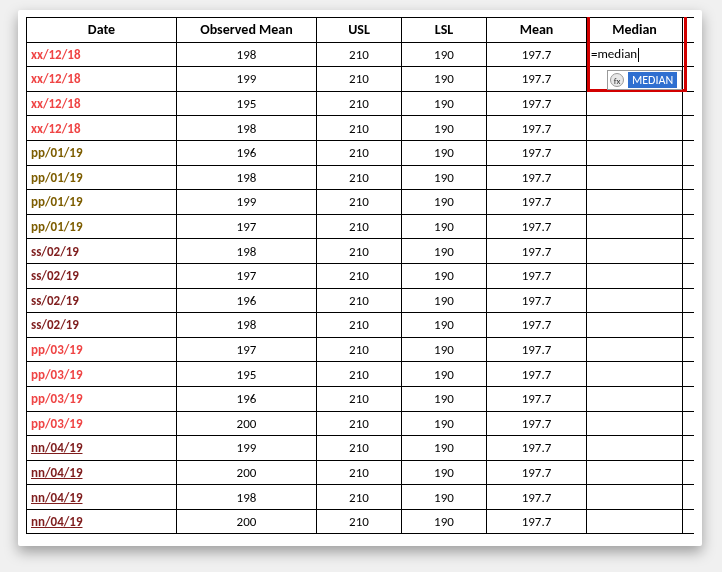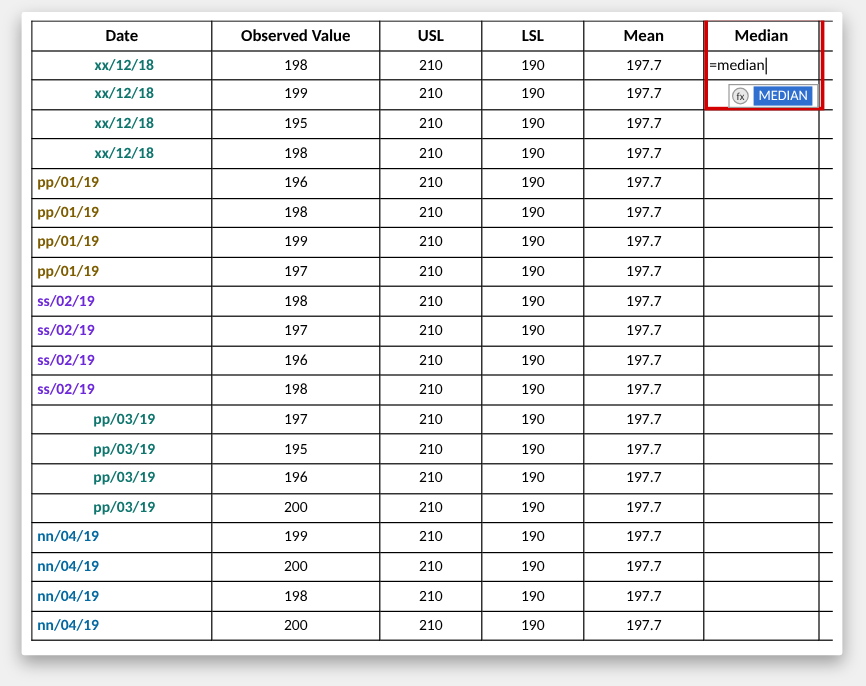--- a/index.html
+++ b/index.html
@@ -21,24 +21,24 @@
   col.date { width: 150px; }
   col.obs  { width: 140px; }
   col.usl  { width: 85px; }
   col.lsl  { width: 85px; }
   col.mean { width: 100px; }
   col.median { width: 96px; }
   col.extra { width: 20px; }
   .c-date { padding-left: 4px; font-weight: 700; text-align: left; }
   .c-center { text-align: center; }
   .c-median { padding-left: 4px; text-align: left; margin-top: 32px; }
-  .date-red  { color: #0f766e; text-align: center; }
+  .date-red  { color: #ef4444; }
   .date-olive{ color: #7d5d00; margin-left: 36px; }
-  .date-cyan { color: #6d28d9; }
-  .date-green{ color: #0369a1; }
+  .date-cyan { color: #7f1d1d; }
+  .date-green{ color: #7f1d1d; text-decoration: underline; }
   .highlight-box {
     position: absolute;
     border: 3px solid #d20000;
     pointer-events: none;
   }
   .fn-suggest {
     position: absolute;
     background: #fff;
     border: 1px solid #9a9a9a;
     font-size: 12px;
@@ -78,21 +78,21 @@
           <col class="obs">
           <col class="usl">
           <col class="lsl">
           <col class="mean">
           <col class="median">
           <col class="extra">
       </colgroup>
       <thead>
         <tr>
           <th>Date</th>
-          <th>Observed Value</th>
+          <th>Observed Mean</th>
           <th>USL</th>
           <th>LSL</th>
           <th>Mean</th>
           <th>Median</th>
           <th></th>
         </tr>
       </thead>
       <tbody id="tbody">
           <tr>
             <td class="c-date date-red">xx/12/18</td>

